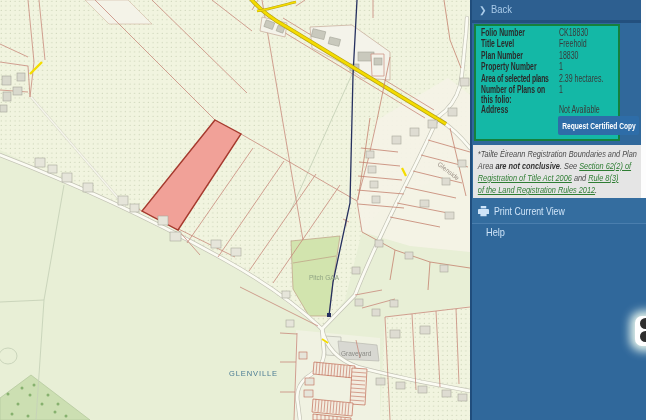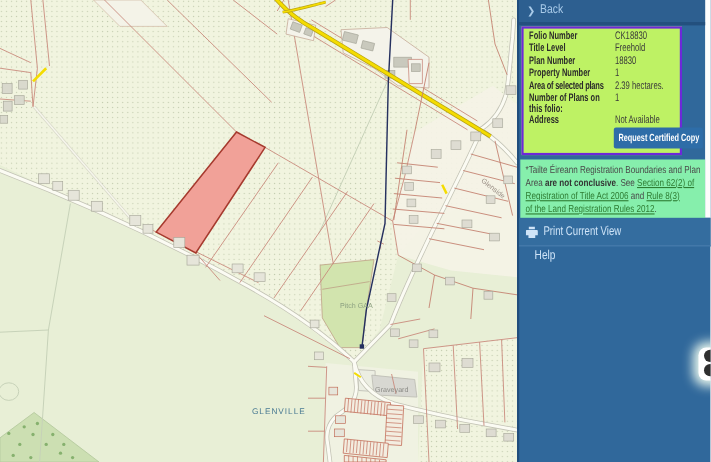--- a/index.html
+++ b/index.html
@@ -263,42 +263,42 @@
 
   <div class="abs" id="panel" style="left:470px;top:0;width:176px;height:420px;background:#30689b;border-left:2px solid #204d7c;box-sizing:border-box;"></div>
 
   <div class="abs" style="left:641px;top:0;width:5px;height:198px;background:#fdfdfd;"></div>
 
   <div class="abs" style="left:472px;top:0;width:169px;height:20px;background:#2d5f90;border-bottom:3px solid #23507e;">
     <span class="abs" style="left:7px;top:5px;font-size:9px;color:#a9cbe9;">❯</span>
     <span class="abs" style="left:19px;top:3px;font-size:11.5px;color:#a9cbe9;transform:scaleX(0.82);transform-origin:0 0;">Back</span>
   </div>
 
-  <div class="abs" id="pinkbox" style="left:474px;top:24px;width:146px;height:117px;background:#bef264;border:2px solid #6d28d9;box-sizing:border-box;font-size:10px;color:#2e2e2e;">
+  <div class="abs" id="pinkbox" style="left:474px;top:24px;width:146px;height:117px;background:#14b8a6;border:2px solid #15803d;box-sizing:border-box;font-size:10px;color:#2e2e2e;">
     <span class="abs lbl" style="top:0.5px;">Folio Number</span>
       <span class="abs val" style="top:0.5px;">CK18830</span>
     <span class="abs lbl" style="top:12px;">Title Level</span>
       <span class="abs val" style="top:12px;">Freehold</span>
     <span class="abs lbl" style="top:23.5px;">Plan Number</span>
       <span class="abs val" style="top:23.5px;">18830</span>
     <span class="abs lbl" style="top:35px;">Property Number</span>
       <span class="abs val" style="top:35px;">1</span>
     <span class="abs lbl" style="top:46.5px;letter-spacing:-0.3px;">Area of selected plans</span>
       <span class="abs val" style="top:46.5px;">2.39 hectares.</span>
     <span class="abs lbl" style="top:58px;">Number of Plans on</span>
     <span class="abs lbl" style="top:67.5px;">this folio:</span>
       <span class="abs val" style="top:58px;">1</span>
     <span class="abs lbl" style="top:78px;">Address</span>
       <span class="abs val" style="top:78px;">Not Available</span>
     <div class="abs btn" style="left:82px;top:90px;width:81px;font-size:9.5px;text-decoration:underline;">
         <span style="transform:translateX(-50%) scaleX(0.70);">Request Certified Copy</span>
       </div>
   </div>
 
-  <div class="abs" id="notebox" style="left:473px;top:145px;width:168px;height:54px;background:#86efac;">
+  <div class="abs" id="notebox" style="left:473px;top:145px;width:168px;height:54px;background:#e5e5e5;font-style:italic;">
     <div style="padding:3px 0 0 6px;font-size:9.2px;line-height:12px;color:#4a4a4a;width:196px;transform:scaleX(0.80);transform-origin:0 0;white-space:nowrap;">*Tailte Éireann Registration Boundaries and Plan<br>Area <b style="color:#333;">are not conclusive</b>. See <span class="lnk">Section 62(2) of</span><br><span class="lnk">Registration of Title Act 2006</span> and <span class="lnk">Rule 8(3)</span><br><span class="lnk">of the Land Registration Rules 2012</span>.</div>
   </div>
 
   <div class="abs" style="left:472px;top:198px;width:206px;height:25px;background:#346d9f;border-bottom:1px solid #4a7eae;">
     <svg class="abs" style="left:6px;top:8px" width="11" height="11" viewBox="0 0 16 16">
       <path fill="#cfe4f8" d="M4 0h8v3.5H4z"></path>
       <path fill="#cfe4f8" d="M1.5 4.5h13c.8 0 1.5.7 1.5 1.5v5.5h-3.5V15h-9v-3.5H0V6c0-.8.7-1.5 1.5-1.5zm3.5 6h6V14H5z"></path>
     </svg>
     <span class="abs" style="left:22px;top:7px;font-size:11.5px;color:#cfe4f8;transform:scaleX(0.76);transform-origin:0 0;white-space:nowrap;">Print Current View</span>
   </div>

